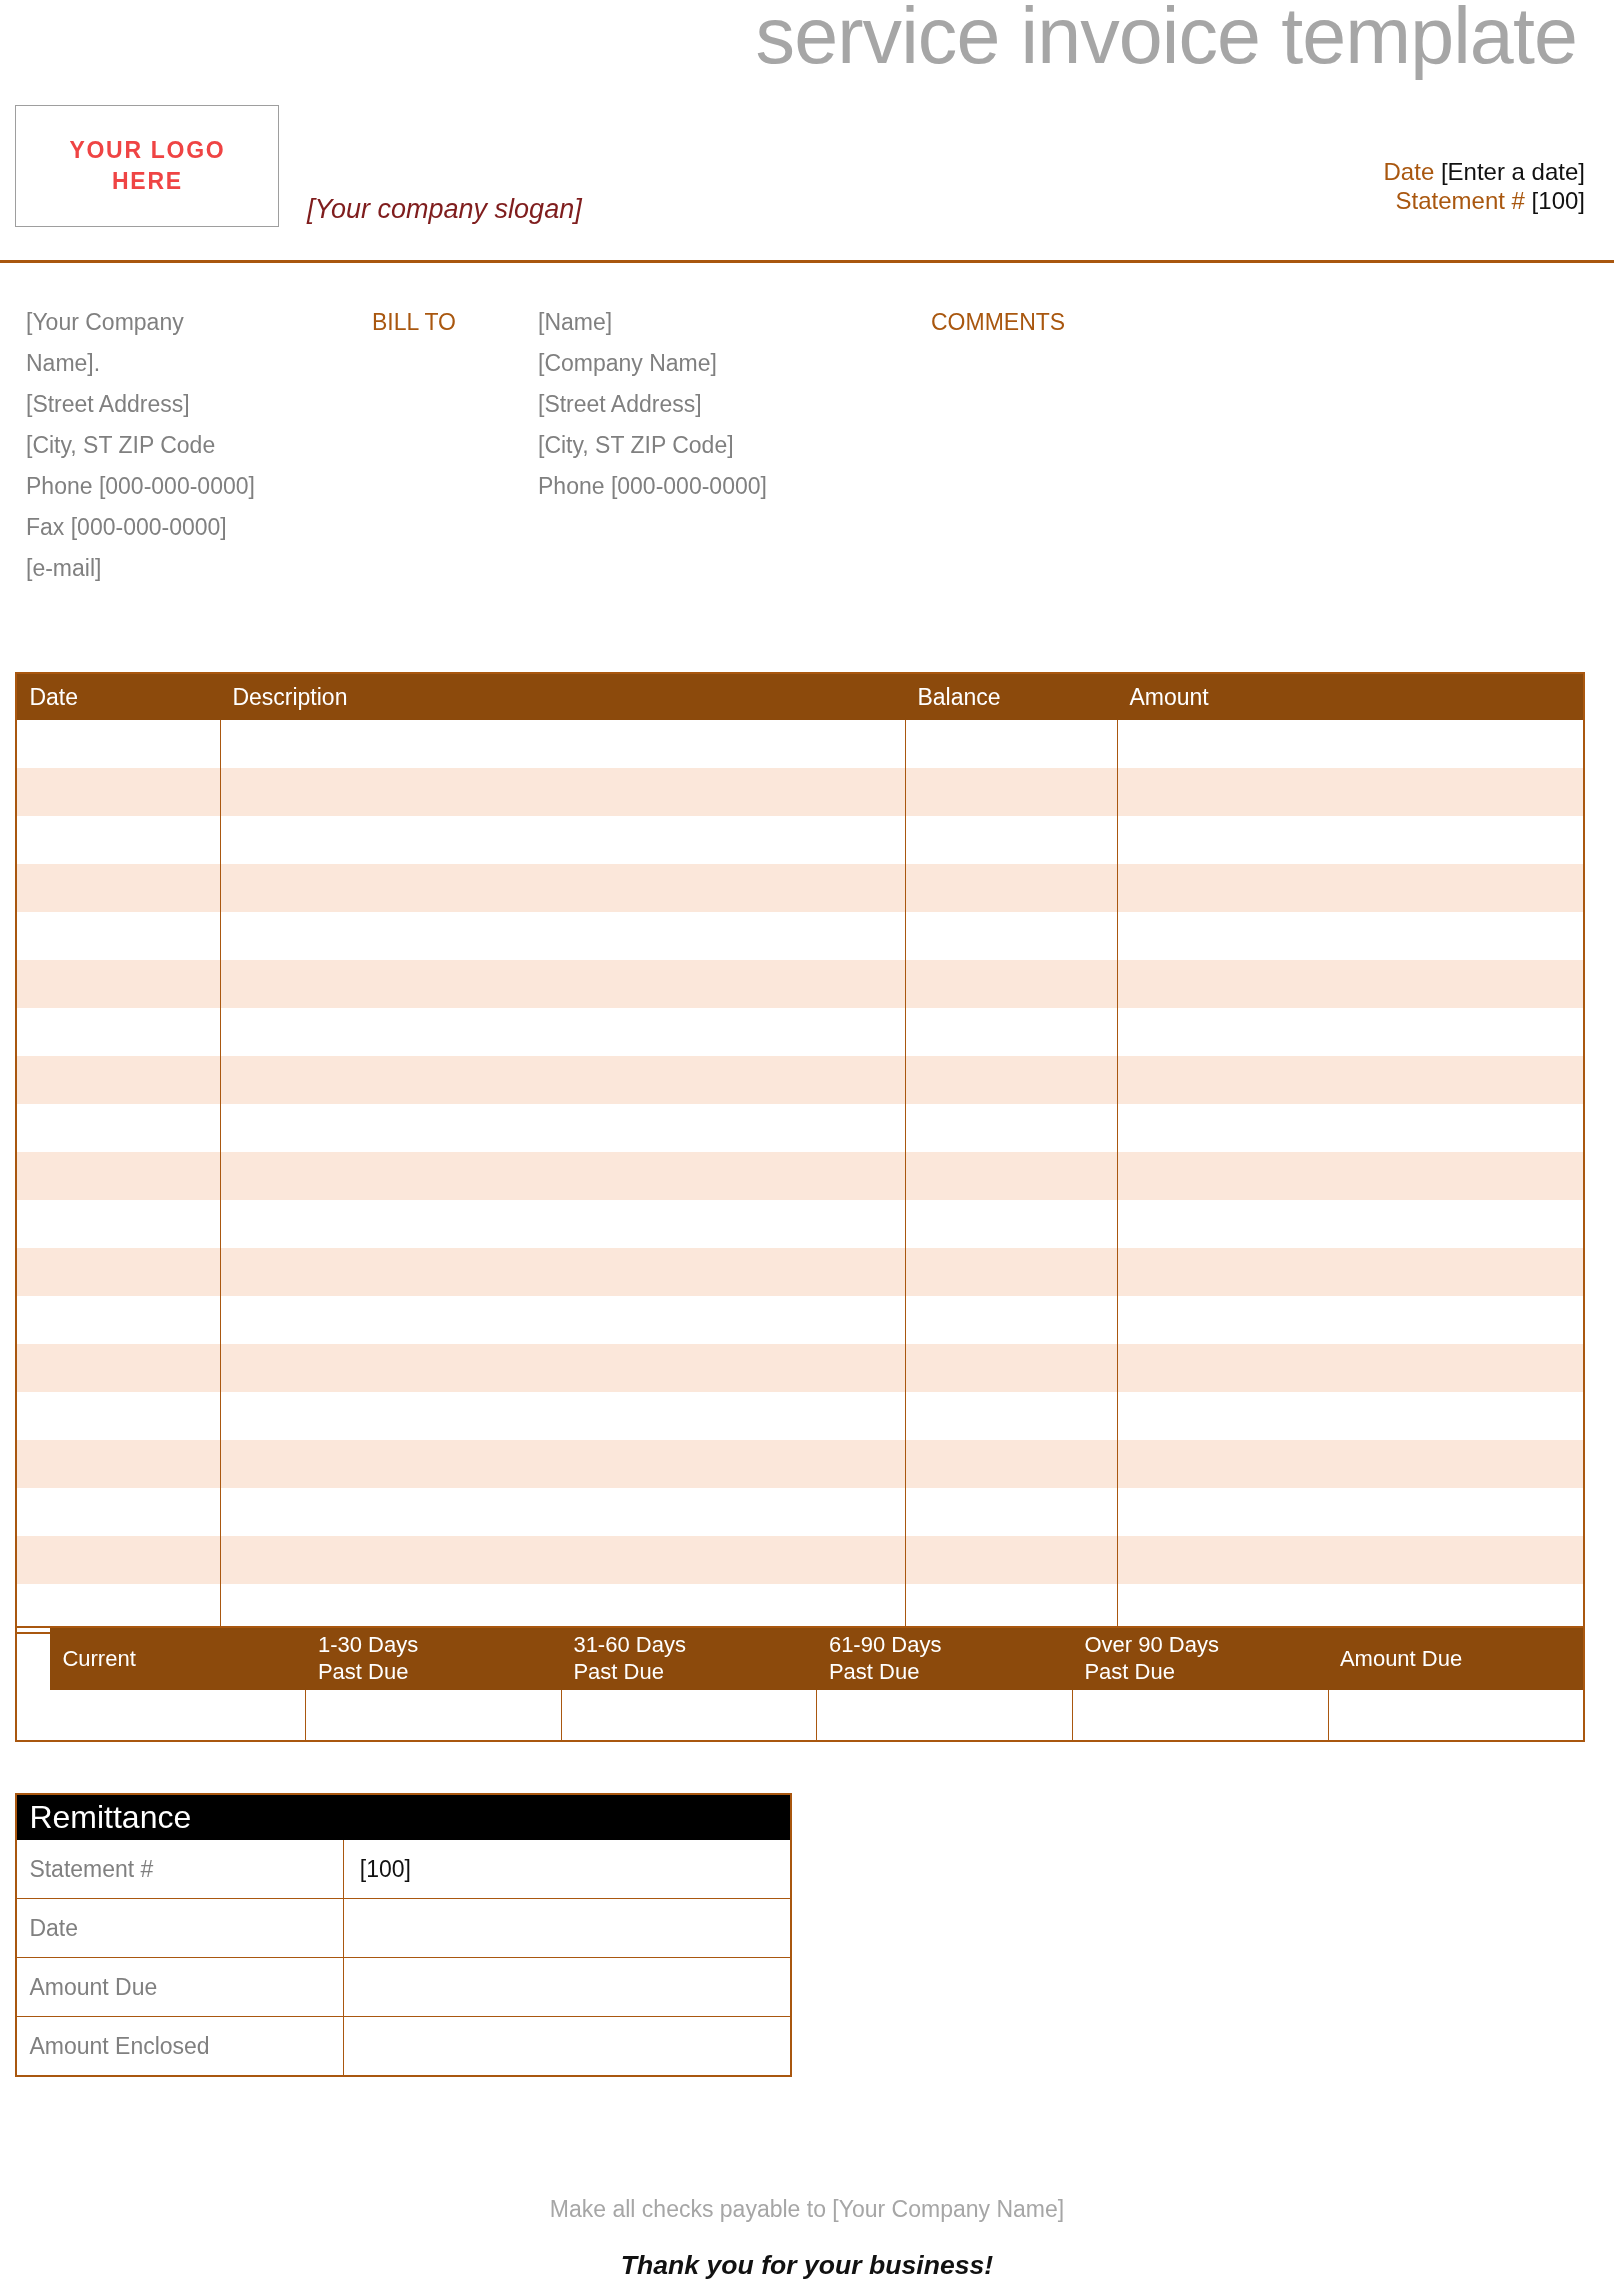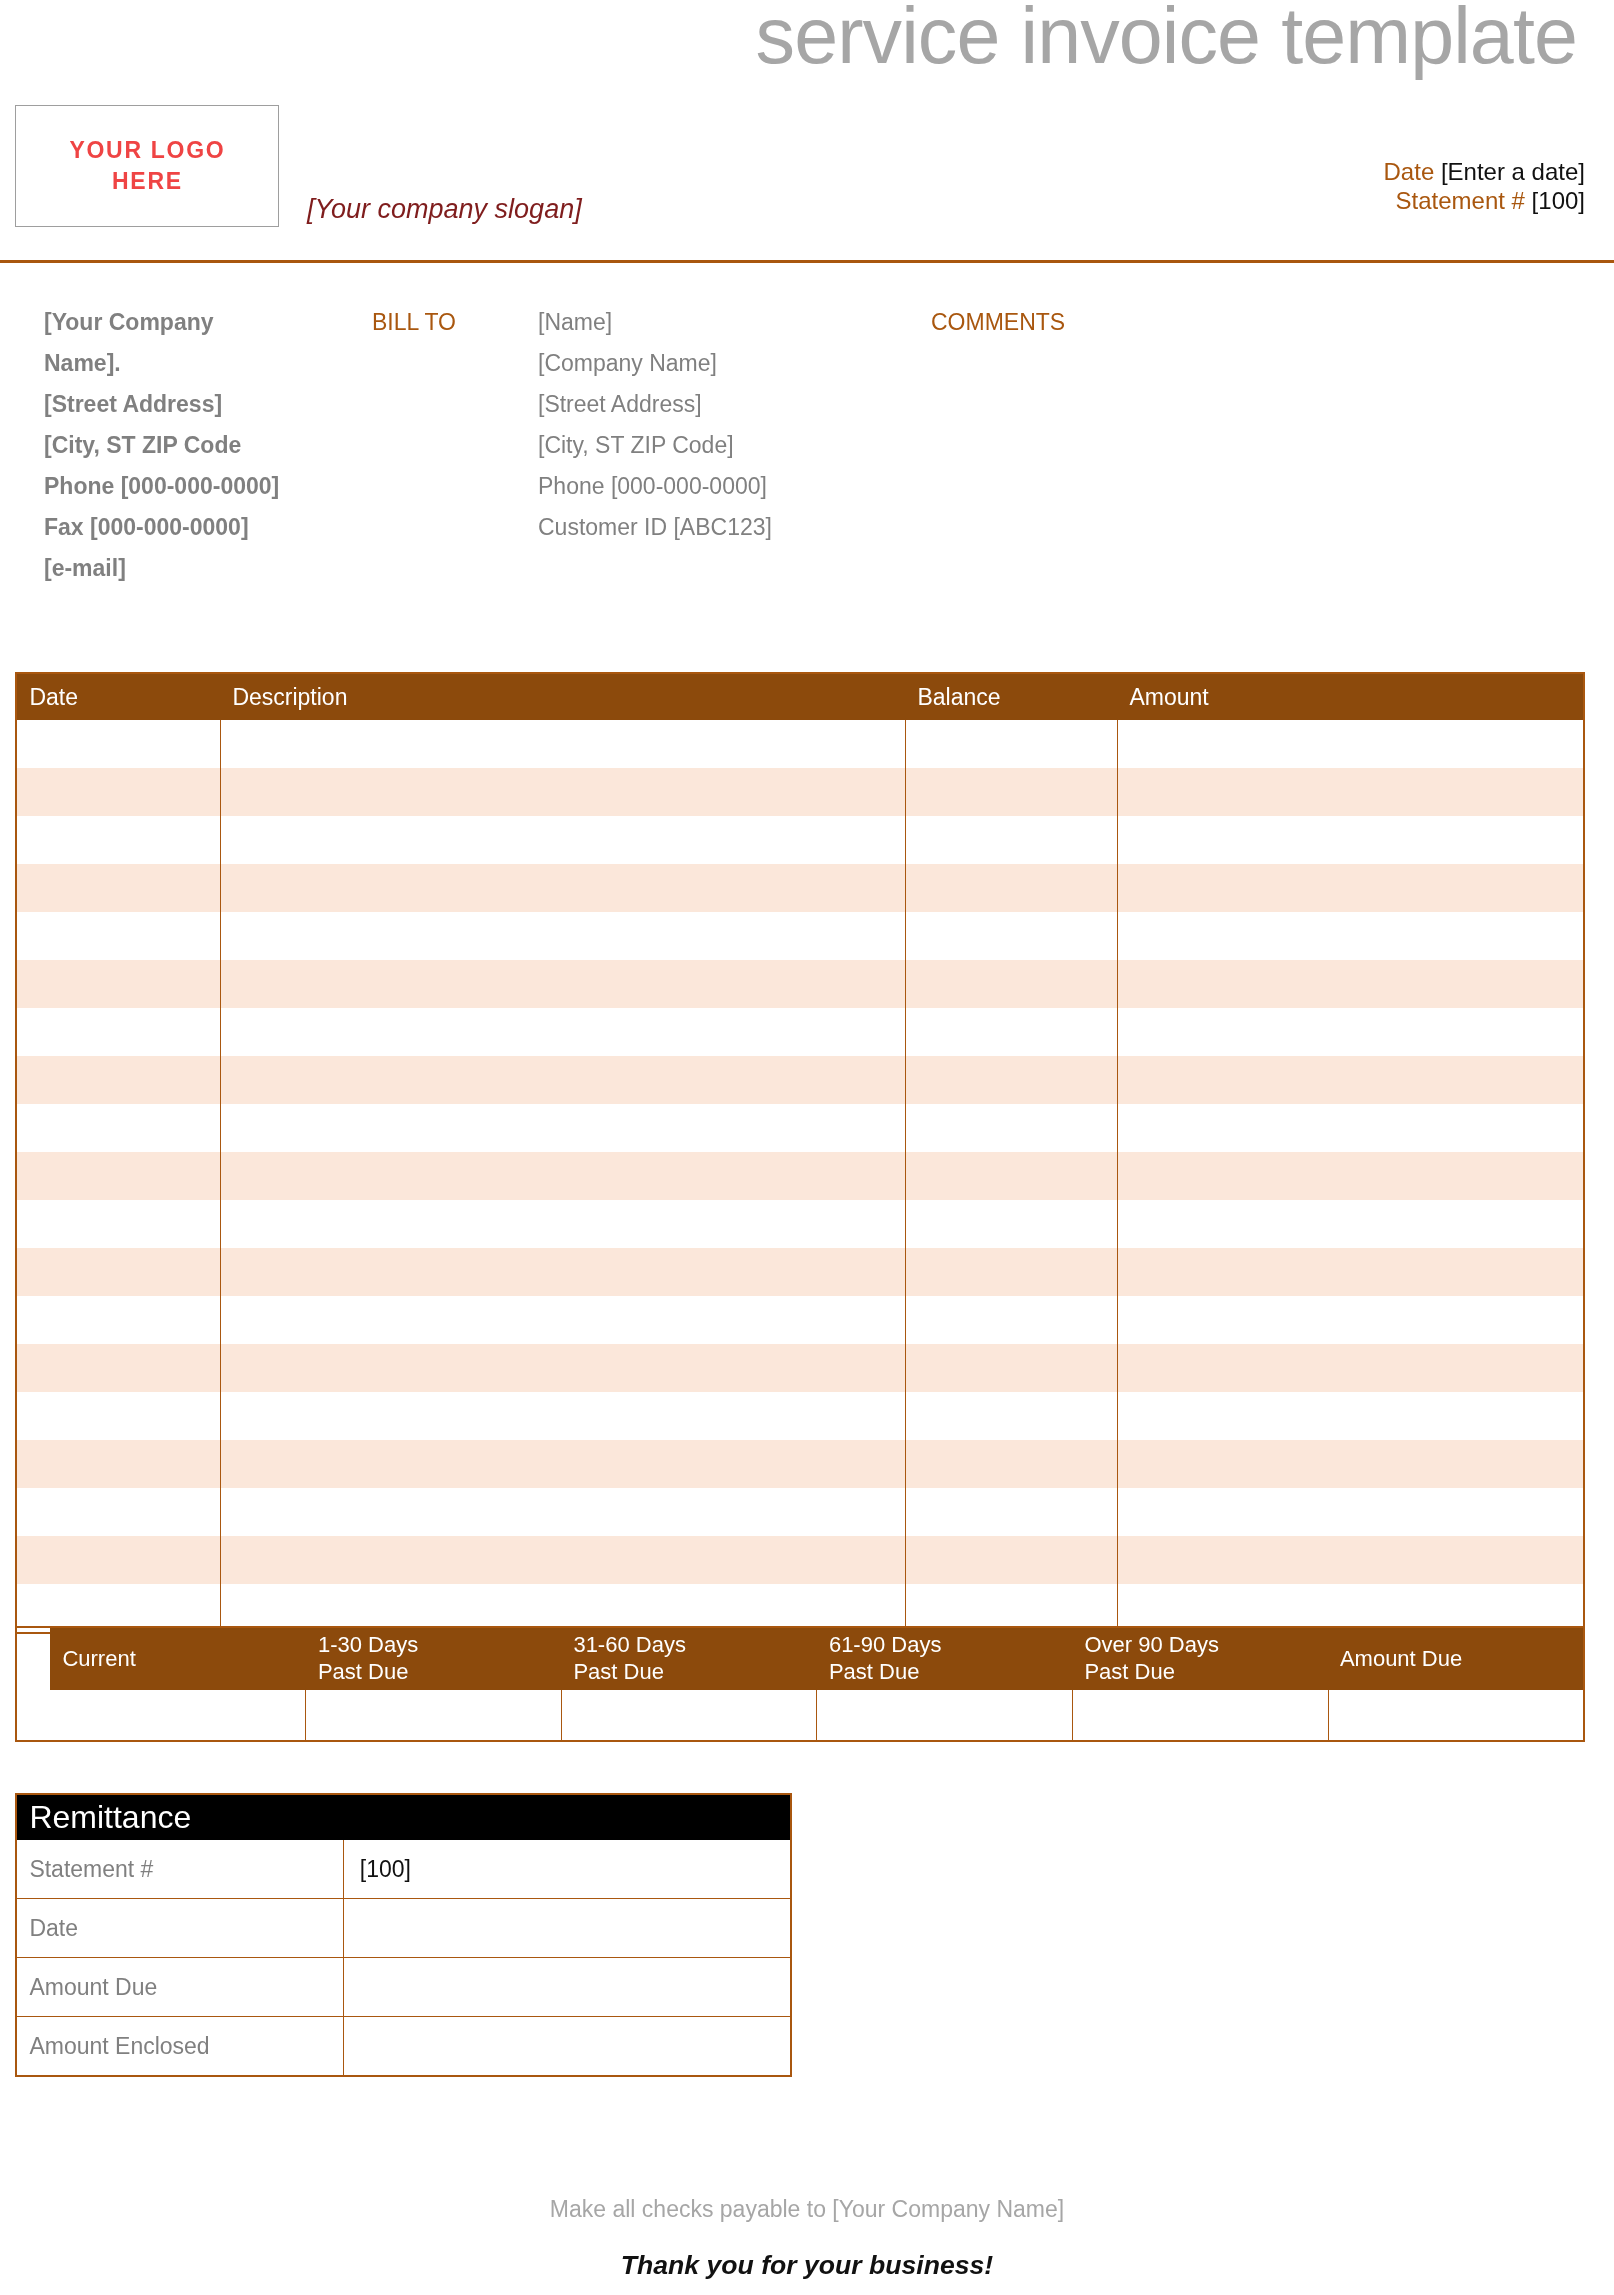--- a/index.html
+++ b/index.html
@@ -101,21 +101,21 @@
     top: 302px;
     width: 1614px;
     height: 283px;
   }
   .addr-col {
     position: absolute;
     font-size: 23px;
     line-height: 41px;
     color: #808080;
   }
-  .col-from   { left: 44px;   top: 0;  width: 326px; font-weight: bold; }
+  .col-from   { left: 26px;   top: 0;  width: 326px; }
   .col-billto { left: 372px;  top: 0;  width: 171px; font-size: 23px; color: #a9570f; }
   .col-to     { left: 538px;  top: 0;  width: 394px; }
   .col-comm   { left: 931px; top: 0;  width: 428px; font-size: 23px; color: #a9570f; }
   .addr-line { white-space: nowrap; }
 
   
   .main-table {
     position: absolute;
     left: 15.4px;
     top: 672px;
@@ -288,21 +288,20 @@
     </div>
 
     <div class="addr-col col-billto">BILL TO</div>
 
     <div class="addr-col col-to">
       <div class="addr-line">[Name]</div>
       <div class="addr-line">[Company Name]</div>
       <div class="addr-line">[Street Address]</div>
       <div class="addr-line">[City, ST  ZIP Code]</div>
       <div class="addr-line">Phone [000-000-0000]</div>
-      <div class="addr-line">Customer ID [ABC123]</div>
     </div>
 
     <div class="addr-col col-comm">COMMENTS</div>
   </div>
 
   <div class="main-table">
     <div class="mt-head">
       <div class="c-date">Date</div>
       <div class="c-desc">Description</div>
       <div class="c-balance">Balance</div>

